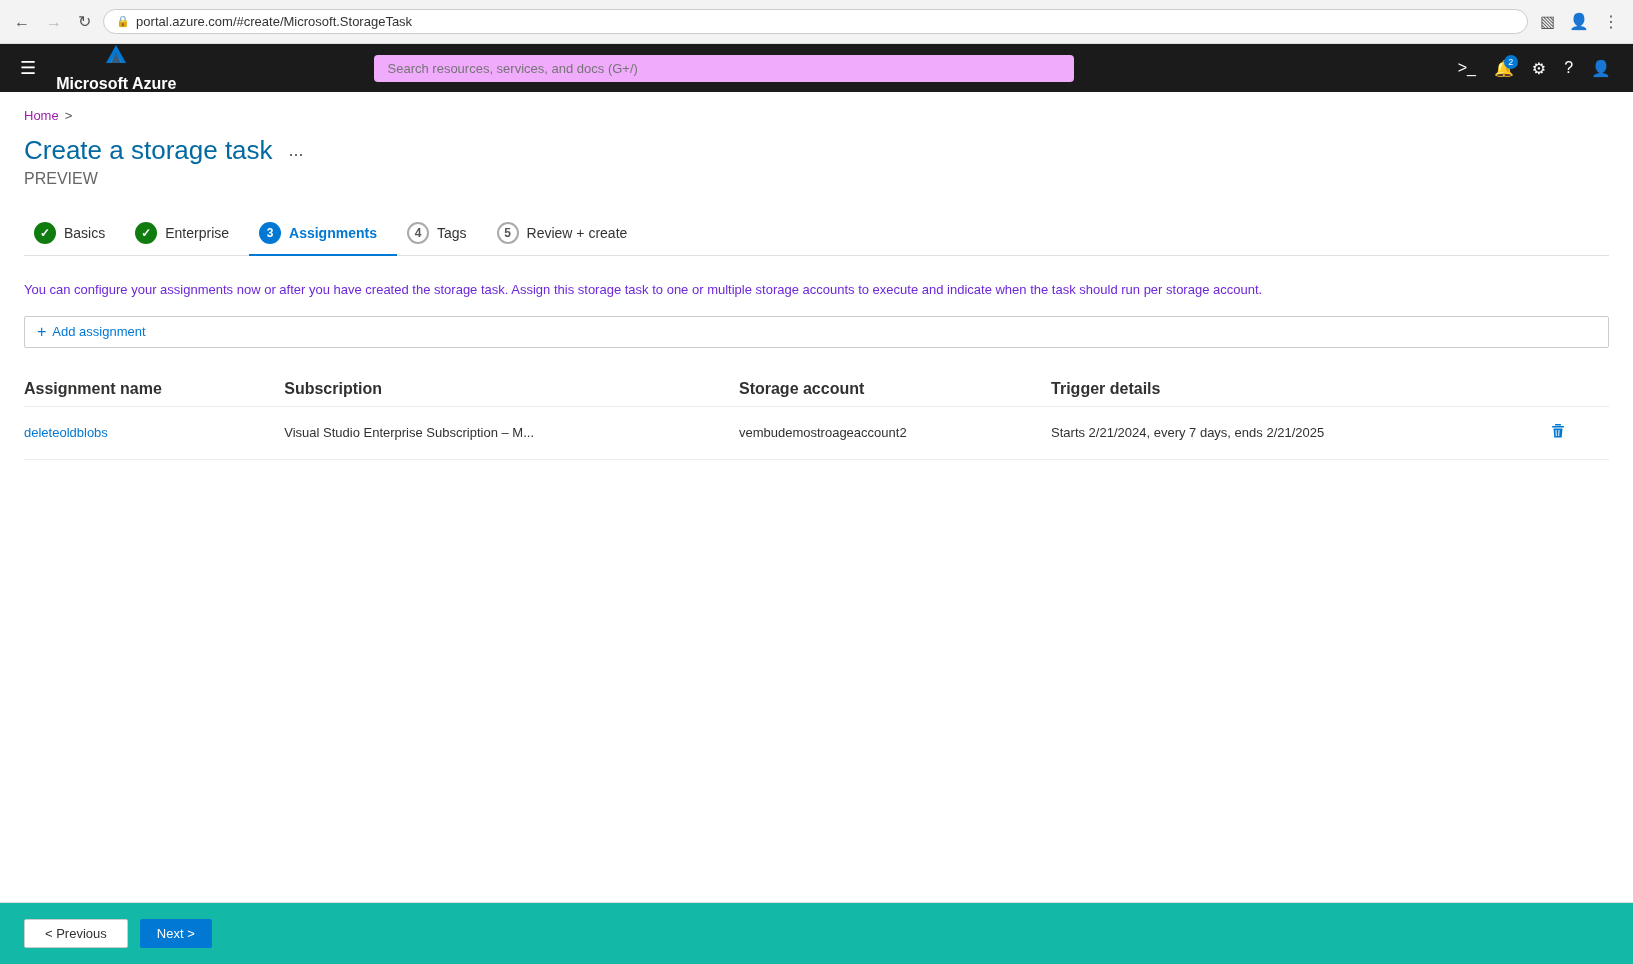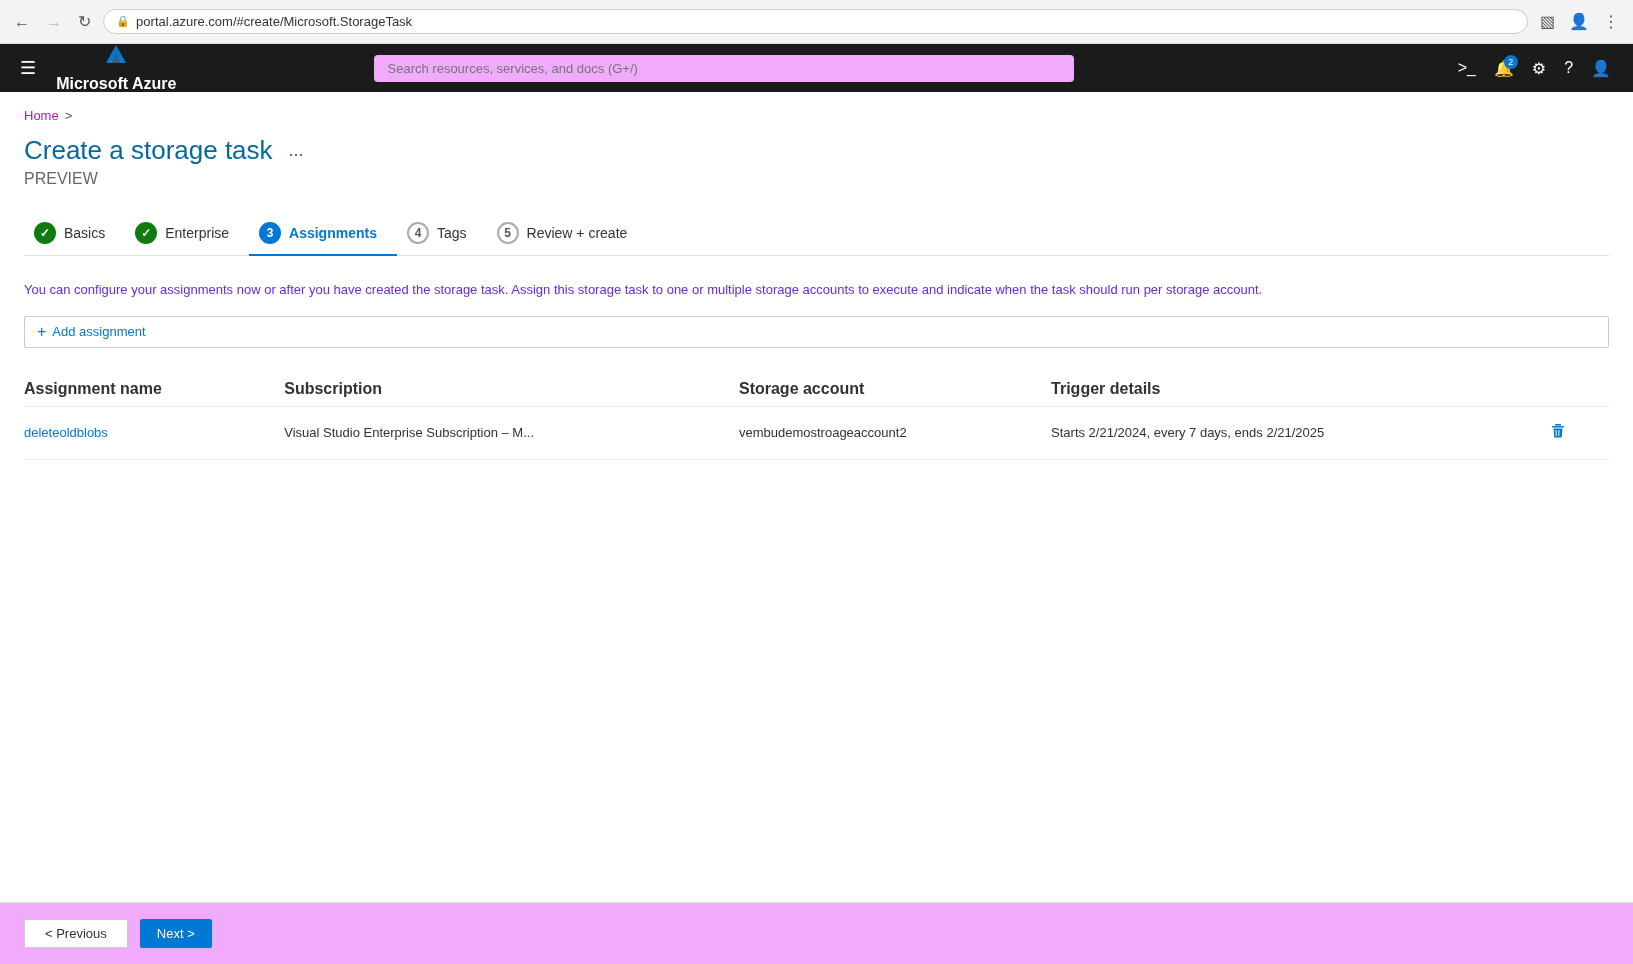--- a/index.html
+++ b/index.html
@@ -285,21 +285,21 @@
       padding: 4px;
     }
 
     
     .footer {
       margin-top: auto;
       padding: 16px 24px;
       border-top: 1px solid #e0e0e0;
       display: flex;
       gap: 12px;
-      background: #f0abfc;
+      background: #14b8a6;
       position: fixed;
       bottom: 0;
       left: 0;
       right: 0;
     }
     .footer-btn-prev {
       padding: 6px 20px;
       border: 1px solid #ccc;
       background: #fff;
       cursor: pointer;

